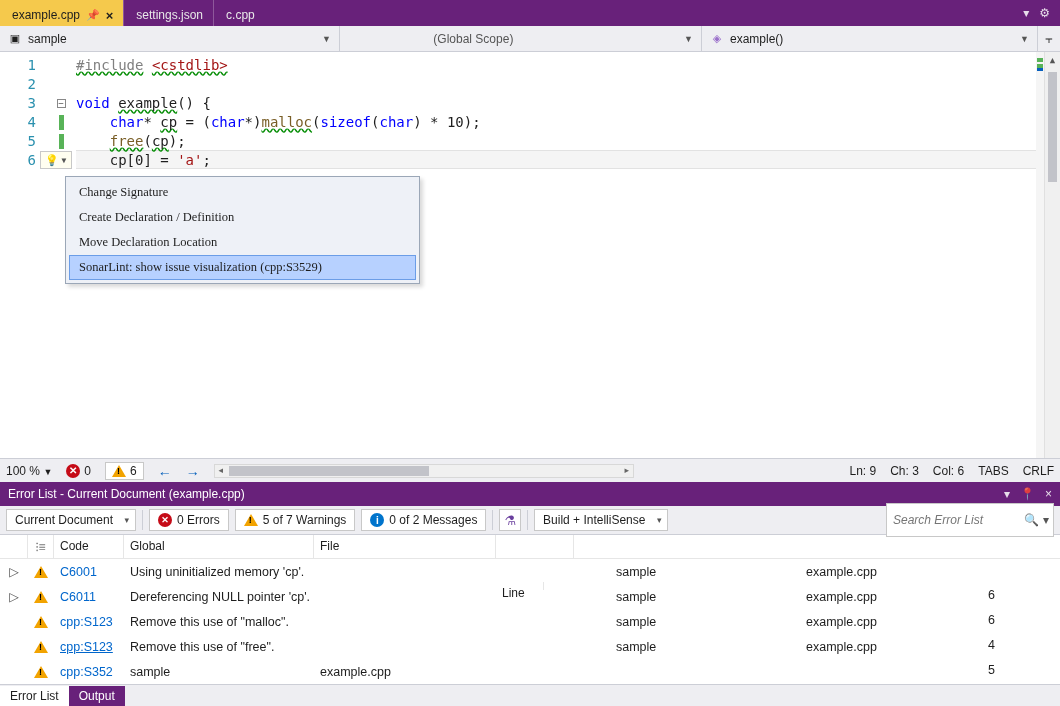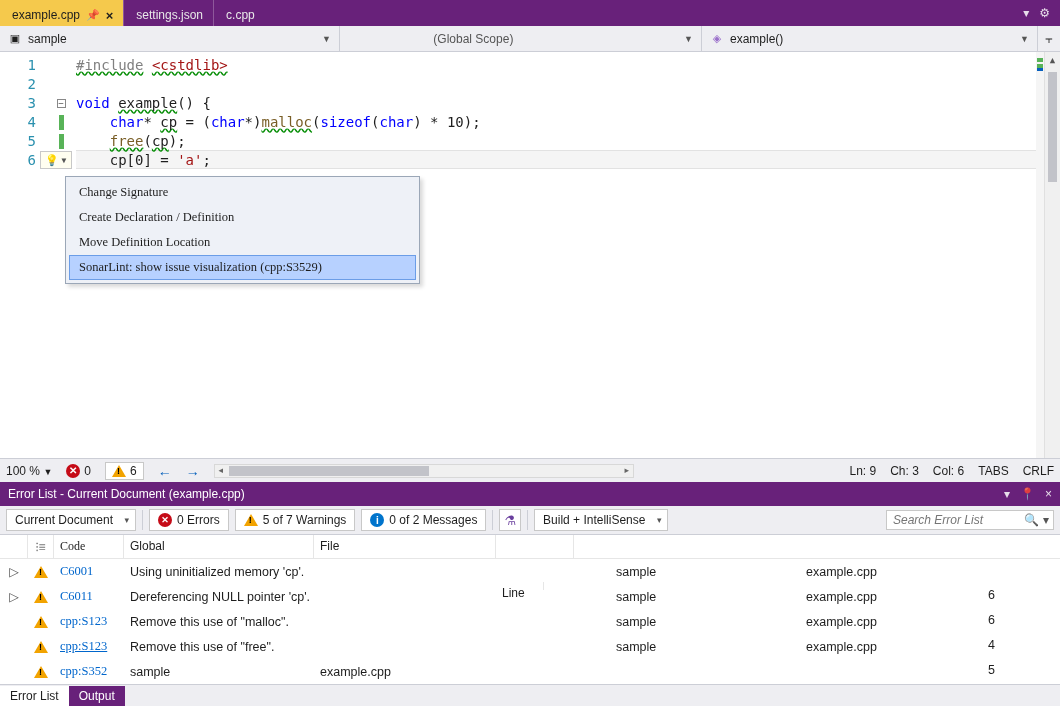--- a/index.html
+++ b/index.html
@@ -67,39 +67,39 @@
 .hscroll .ar { position: absolute; top: 0; width: 12px; text-align: center; font-size: 9px; color: #666; }
 .hscroll .ar.l { left: 0; } .hscroll .ar.r { right: 0; }
 
 
 .panel-title { background: #68217a; color: #fff; height: 24px; display: flex; align-items: center; padding: 0 8px; font-size: 12px; }
 .panel-title .tools { margin-left: auto; display: flex; gap: 10px; opacity: .85; }
 .panel-toolbar { background: #eeeef2; height: 29px; border-bottom: 1px solid #ccced6; display: flex; align-items: center; padding: 0 6px; gap: 6px; font-size: 12px; }
 .panel-toolbar .combo { border: 1px solid #c8c8c8; background: #fff; padding: 2px 22px 2px 8px; position: relative; height: 22px; display: flex; align-items: center; }
 .panel-toolbar .combo::after { content: "▾"; position: absolute; right: 6px; font-size: 9px; color: #555; }
 .panel-toolbar .seg { border: 1px solid #c8c8c8; background: #fff; padding: 2px 8px; height: 22px; display: flex; align-items: center; gap: 5px; }
-.panel-toolbar .search { margin-left: auto; border: 1px solid #c8c8c8; background: #fff; height: 20px; width: 168px; position: relative; display: flex; align-items: center; }
+.panel-toolbar .search { margin-left: auto; border: 1px solid #c8c8c8; background: #fff; height: 34px; width: 168px; position: relative; display: flex; align-items: center; }
 .panel-toolbar .search input { border: 0; outline: 0; width: 100%; padding: 0 22px 0 6px; font-size: 12px; color: #6a6a6a; font-style: italic; background: transparent; }
 .panel-toolbar .search .mag { position: absolute; right: 4px; color: #555; }
 .vdiv { width: 1px; height: 20px; background: #ccced6; }
 .circ-err { width: 14px; height: 14px; border-radius: 50%; background: #c50b17; color: #fff; font-size: 9px; display: inline-flex; align-items: center; justify-content: center; font-weight: bold; }
 .tri-warn { width: 0; height: 0; border-left: 7px solid transparent; border-right: 7px solid transparent; border-bottom: 12px solid #f2a300; position: relative; display: inline-block; }
 .tri-warn::after { content: "!"; position: absolute; left: -2px; top: 1px; font-size: 9px; color: #000; font-weight: bold; }
 .circ-info { width: 14px; height: 14px; border-radius: 50%; background: #0074cc; color: #fff; font-size: 10px; display: inline-flex; align-items: center; justify-content: center; font-weight: bold; font-style: normal; }
 .filter-ico { color: #6a3f9e; font-size: 13px; }
 
 
 .grid { background: #fff; flex: 0 0 auto; }
 .grid .hdr { display: flex; background: #fff; border-bottom: 1px solid #e6e6e6; height: 24px; font-size: 12px; color: #1e1e1e; }
 .grid .hdr > div { padding: 4px 6px; border-right: 1px solid #e6e6e6; }
 .grid .row { display: flex; height: 25px; align-items: center; font-size: 12.5px; }
 .grid .row > div { padding: 0 6px; overflow: hidden; white-space: nowrap; text-overflow: ellipsis; }
 .c-exp { width: 28px; text-align: center; color: #555; }
 .c-ico { width: 26px; display: flex; align-items: center; justify-content: center; }
-.c-code { width: 70px; font-family: Liberation Serif, serif; }
+.c-code { width: 70px; }
 .c-desc { flex: 1; }
 .c-proj { width: 190px; }
 .c-file { width: 182px; }
 .c-line { width: 48px; margin-top: 47px; }
 .c-sup { width: 30px; }
 .link { color: #0066cc; }
 .link.u { text-decoration: underline; }
 
 
 .bottomtabs { background: #eeeef2; height: 22px; display: flex; align-items: flex-end; font-size: 12px; border-top: 1px solid #ccced6; }
@@ -194,21 +194,21 @@
     </div>
 
     <div class="bulb">
       <span class="icon">💡</span>
       <span style="font-size:8px;color:#555">▼</span>
     </div>
 
     <div class="ctxmenu" id="ctxmenu">
         <div class="item">Change Signature</div>
         <div class="item">Create Declaration / Definition</div>
-        <div class="item">Move Definition Location</div>
+        <div class="item">Move Declaration Location</div>
         <div class="item sel">SonarLint: show issue visualization (cpp:S3529)</div>
       </div>
   </div>
 
   <div class="edstatus">
     <span><span>100 %</span> <span style="font-size:9px">▼</span></span>
     <span class="badge-err">
         <span class="c">✕</span>
         <span>0</span>
       </span>

